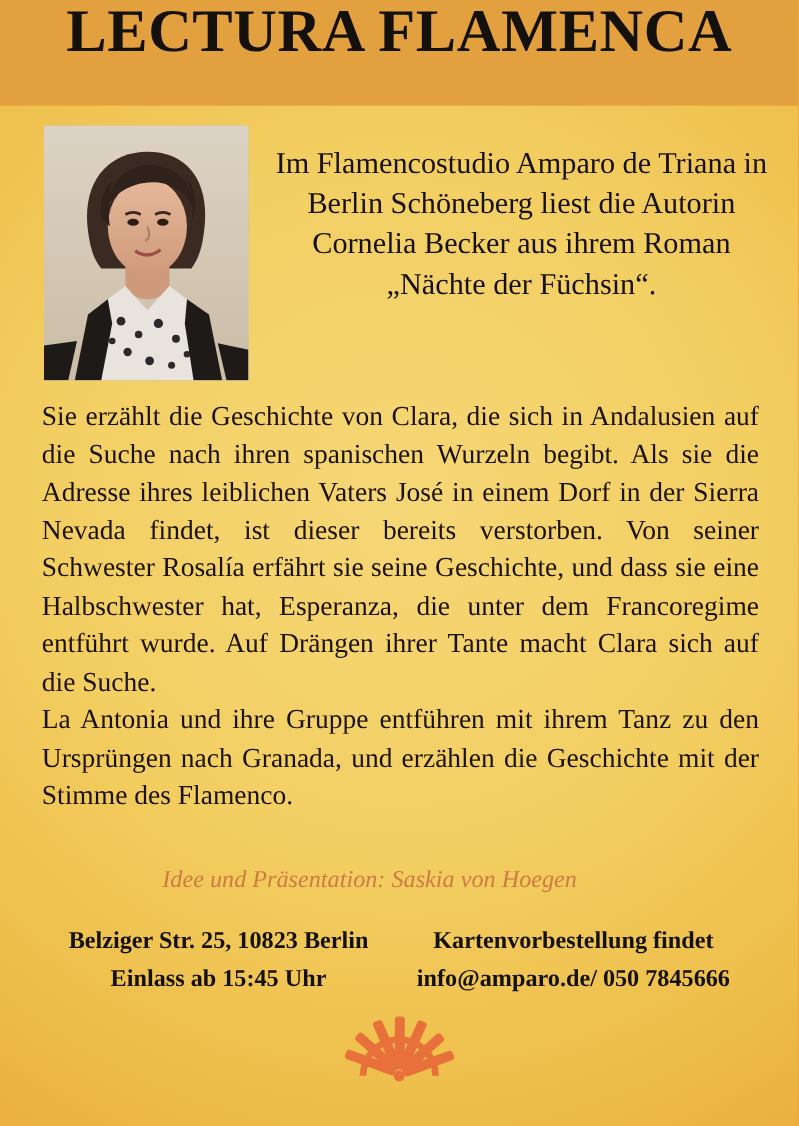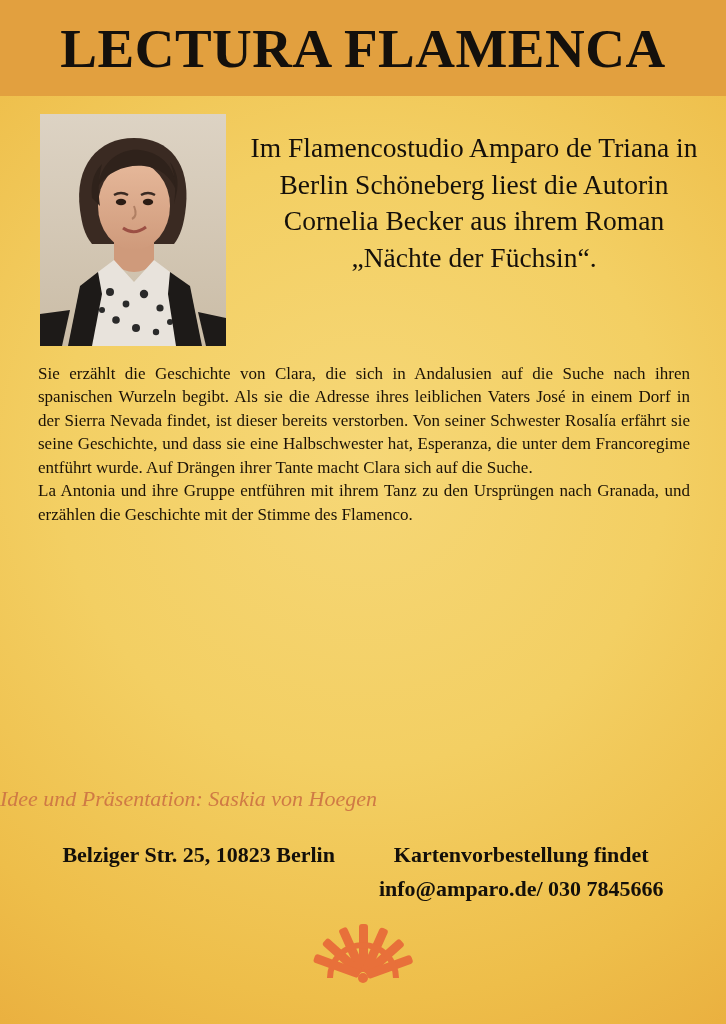--- a/index.html
+++ b/index.html
@@ -26,21 +26,20 @@
 
   
   .title-band {
     position: absolute;
     top: 0;
     left: 0;
     width: 726px;
     height: 96px;
     background: #e2a03f;
     display: flex;
-    align-items: center;
     justify-content: center;
   }
   .title-band .title {
     font-family: "Liberation Serif", serif;
     font-weight: bold;
     font-size: 55px;
     letter-spacing: 0.5px;
     color: #14100c;
     line-height: 1;
     white-space: nowrap;
@@ -79,34 +78,35 @@
   
   .body-text {
     position: absolute;
     left: 38px;
     top: 362px;
     width: 652px;
     color: #1b1206;
   }
   .body-text p {
     margin: 0;
-    font-size: 17px;
+    font-size: 25px;
     line-height: 1.38;
     text-align: justify;
     text-justify: inter-word;
   }
   .body-text p.second {
   }
 
   
   .credit {
     position: absolute;
     left: 0;
     top: 786px;
     width: 672px;
+    text-align: center;
     font-style: italic;
     font-size: 22px;
     color: #cf7a45;
   }
 
   
   .footer {
     position: absolute;
     top: 838px;
     left: 0;
@@ -203,24 +203,25 @@
   <div class="body-text">
     <p class="first">Sie erzählt die Geschichte von Clara, die sich in Andalusien auf die Suche nach ihren spanischen Wurzeln begibt. Als sie die Adresse ihres leiblichen Vaters José in einem Dorf in der Sierra Nevada findet, ist dieser bereits verstorben. Von seiner Schwester Rosalía erfährt sie seine Geschichte, und dass sie eine Halbschwester hat, Esperanza, die unter dem Francoregime entführt wurde. Auf Drängen ihrer Tante macht Clara sich auf die Suche.</p>
     <p class="second">La Antonia und ihre Gruppe entführen mit ihrem Tanz zu den Ursprüngen nach Granada, und erzählen die Geschichte mit der Stimme des Flamenco.</p>
   </div>
 
   <div class="credit">Idee und Präsentation: Saskia von Hoegen</div>
 
   <div class="footer">
     <div class="col">
       <div>Belziger Str. 25, 10823 Berlin</div>
+      <div>Einlass ab 15:45 Uhr</div>
     </div>
     <div class="col">
       <div>Kartenvorbestellung findet</div>
-      <div>info@amparo.de/ 030 7845666</div>
+      <div>info@amparo.de/ 050 7845666</div>
     </div>
   </div>
 
   <div class="fan">
     <svg width="120" height="72" viewBox="0 0 120 72">
       <g fill="#e8703a">
         <rect x="56" y="6" width="9" height="48" rx="3"></rect>
         <rect x="56" y="6" width="9" height="48" rx="3" transform="rotate(-24 60 58)"></rect>
         <rect x="56" y="6" width="9" height="48" rx="3" transform="rotate(-48 60 58)"></rect>
         <rect x="56" y="6" width="9" height="48" rx="3" transform="rotate(-70 60 58)"></rect>

